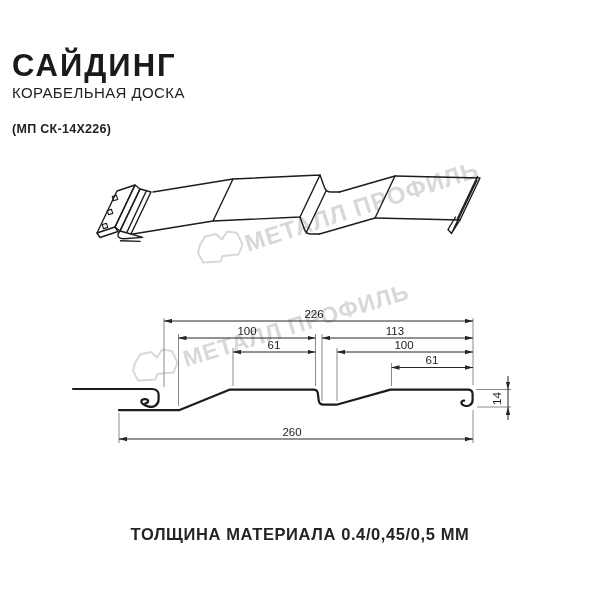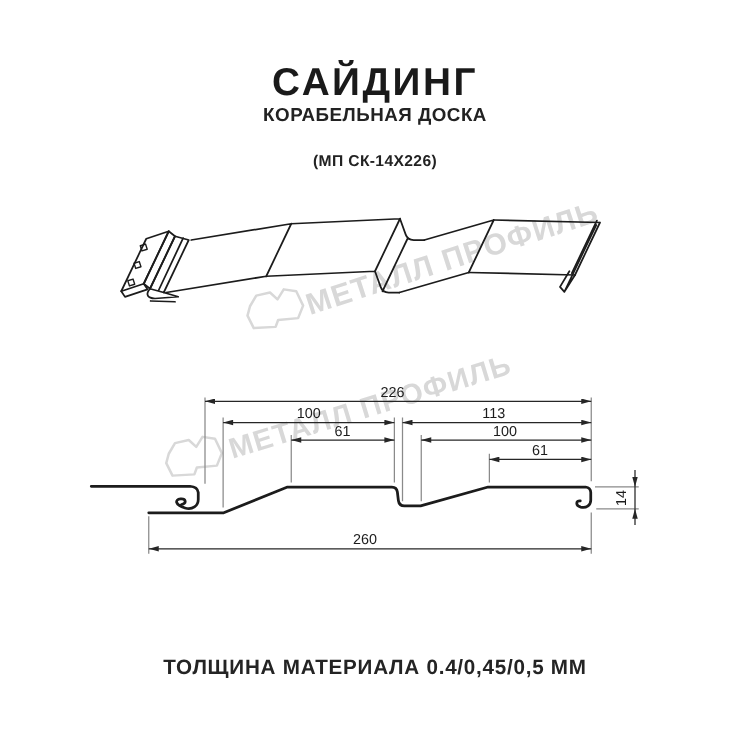--- a/index.html
+++ b/index.html
@@ -1,20 +1,20 @@
 <!DOCTYPE html>
 <html><head>
 <meta charset="utf-8">
 <style>
   html,body{margin:0;padding:0;background:#ffffff;}
   .page{position:relative;width:600px;height:600px;background:#ffffff;overflow:hidden;
         font-family:"Liberation Sans", sans-serif;}
-  .hdr{position:absolute;left:0;right:0;text-align:center;color:#1a1a1a;}
+  .hdr{position:absolute;left:0;right:0;color:#1a1a1a;padding-left:12px;}
   .title{top:48px;font-size:31px;font-weight:700;letter-spacing:2px;}
-  .subtitle{top:84px;font-size:15px;font-weight:700;letter-spacing:0.4px;color:#222;}
+  .subtitle{top:84px;font-size:15px;font-weight:400;letter-spacing:0.4px;color:#222;}
   .code{top:102px;font-size:12.5px;font-weight:700;letter-spacing:0.3px;color:#222;margin-top:20px;}
   .footer{position:absolute;left:0;right:0;top:525px;text-align:center;
           font-size:16.5px;font-weight:700;letter-spacing:0.6px;color:#242424;}
   .drawing-svg{position:absolute;left:0;top:0;}
   .wm-text{font-family:"Liberation Sans", sans-serif;font-weight:700;letter-spacing:1px;}
   .dim-text{font-family:"Liberation Sans", sans-serif;font-size:11.5px;fill:#1c1c1c;}
 </style>
 </head>
 <body>
 

